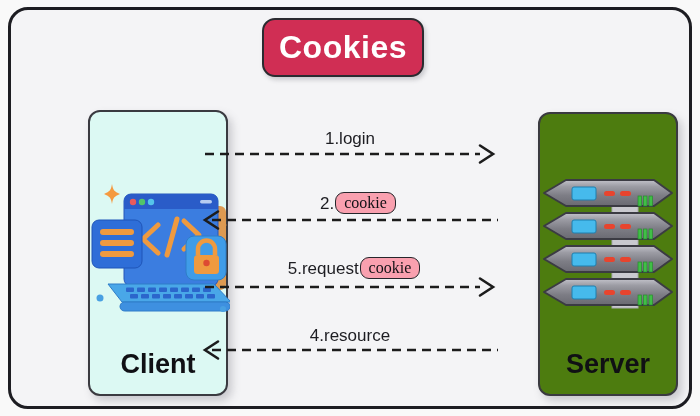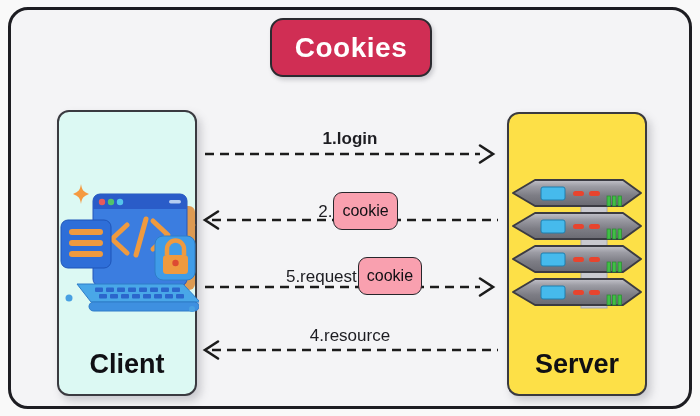--- a/index.html
+++ b/index.html
@@ -9,59 +9,60 @@
     font-family:"Liberation Sans", sans-serif;
     position:relative; overflow:hidden;
   }
   .frame {
     position:absolute; left:8px; top:7px; width:684px; height:402px;
     box-sizing:border-box;
     border:3px solid #1d1d22; border-radius:20px;
     background:#f4f4f6;
   }
   .title-badge {
-    position:absolute; left:270px; top:18px; width:162px; height:59px;
+    position:absolute; left:262px; top:18px; width:162px; height:59px;
     box-sizing:border-box;
     background:#d02e54;
     border:2.5px solid #2b2b30; border-radius:13px;
     display:flex; align-items:center; justify-content:center;
-    color:#ffffff; font-size:28px; font-weight:bold; letter-spacing:0.5px;
+    color:#ffffff; font-size:32px; font-weight:bold; letter-spacing:0.5px;
     box-shadow:2px 3px 4px rgba(80,80,90,0.25);
   }
   .entity-box {
     position:absolute; width:140px; box-sizing:border-box;
     border:2px solid #3a3a40; border-radius:12px;
     box-shadow:4px 5px 8px rgba(90,90,100,0.28);
+    margin-left:31px;
   }
   .client-box { left:57px; top:110px; height:286px; background:#dcf9f3; }
-  .server-box { left:507px; top:112px; height:284px; background:#fde047; }
+  .server-box { left:507px; top:112px; height:284px; background:#4d7c0f; }
   .entity-label {
     position:absolute; left:0; right:0; bottom:14px;
     text-align:center; font-size:27px; font-weight:bold; color:#101014;
   }
   .illus { position:absolute; left:0; }
   .illus-client { top:64px; }
   .illus-server { top:60px; }
   .arrow { position:absolute; left:200px; width:300px; height:28px; }
   .a1 { top:140px; } .a2 { top:206px; } .a3 { top:273px; } .a4 { top:336px; }
   .msg-label {
     position:absolute; left:200px; width:300px;
     display:flex; justify-content:center; align-items:center;
     font-size:17px; color:#1d1d22; line-height:21px; white-space:nowrap;
   }
-  .m1 { top:128px;font-weight:bold; }
+  .m1 { top:128px; }
   .m2 { top:192px; transform:translateX(8px); }
   .m3 { top:257px; transform:translateX(4px); }
   .m4 { top:325px;align-items:center; }
   .badge {
     display:inline-block;
     background:#f9a0af;
     border:1.7px solid #26262b; border-radius:9px;
-    padding:8px 8px; margin-left:1px;
-    font-size:16px; line-height:20px; color:#101014;
+    padding:0 8px; margin-left:1px;
+    font-size:16px; line-height:20px; color:#101014;font-family:Liberation Serif, serif;
   }
 </style>
 </head>
 <body>
 
 <div class="frame"></div>
 
 <div class="title-badge">
   <span>Cookies</span>
 </div>

